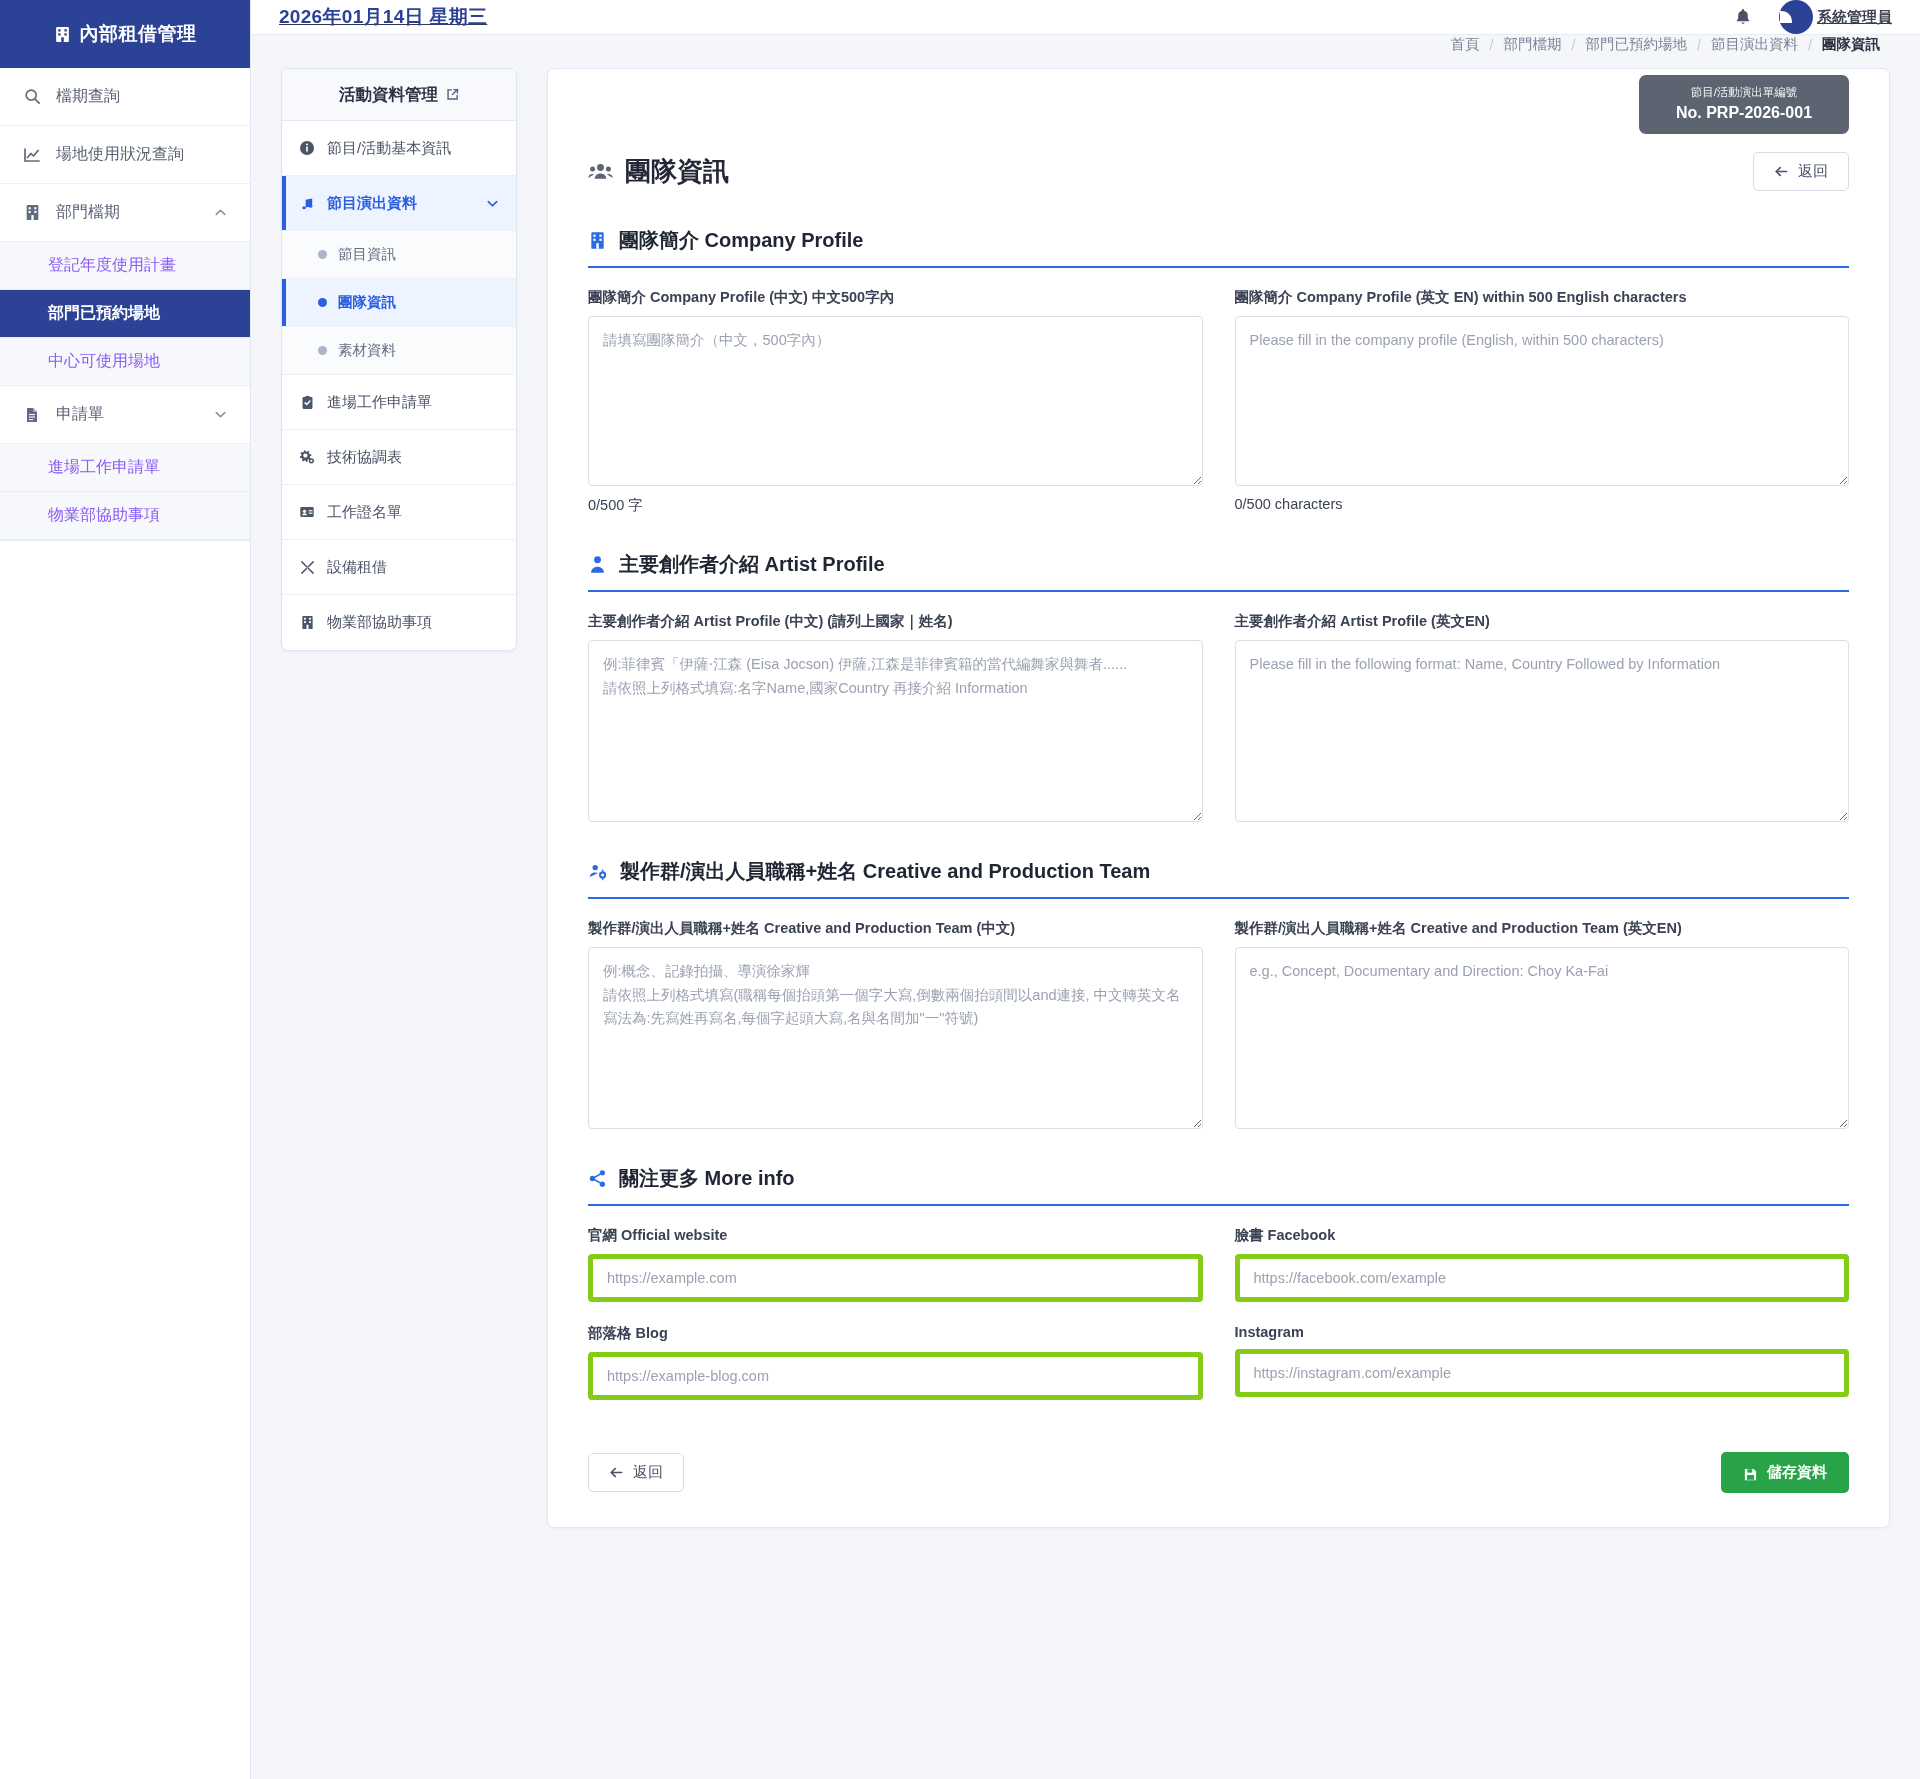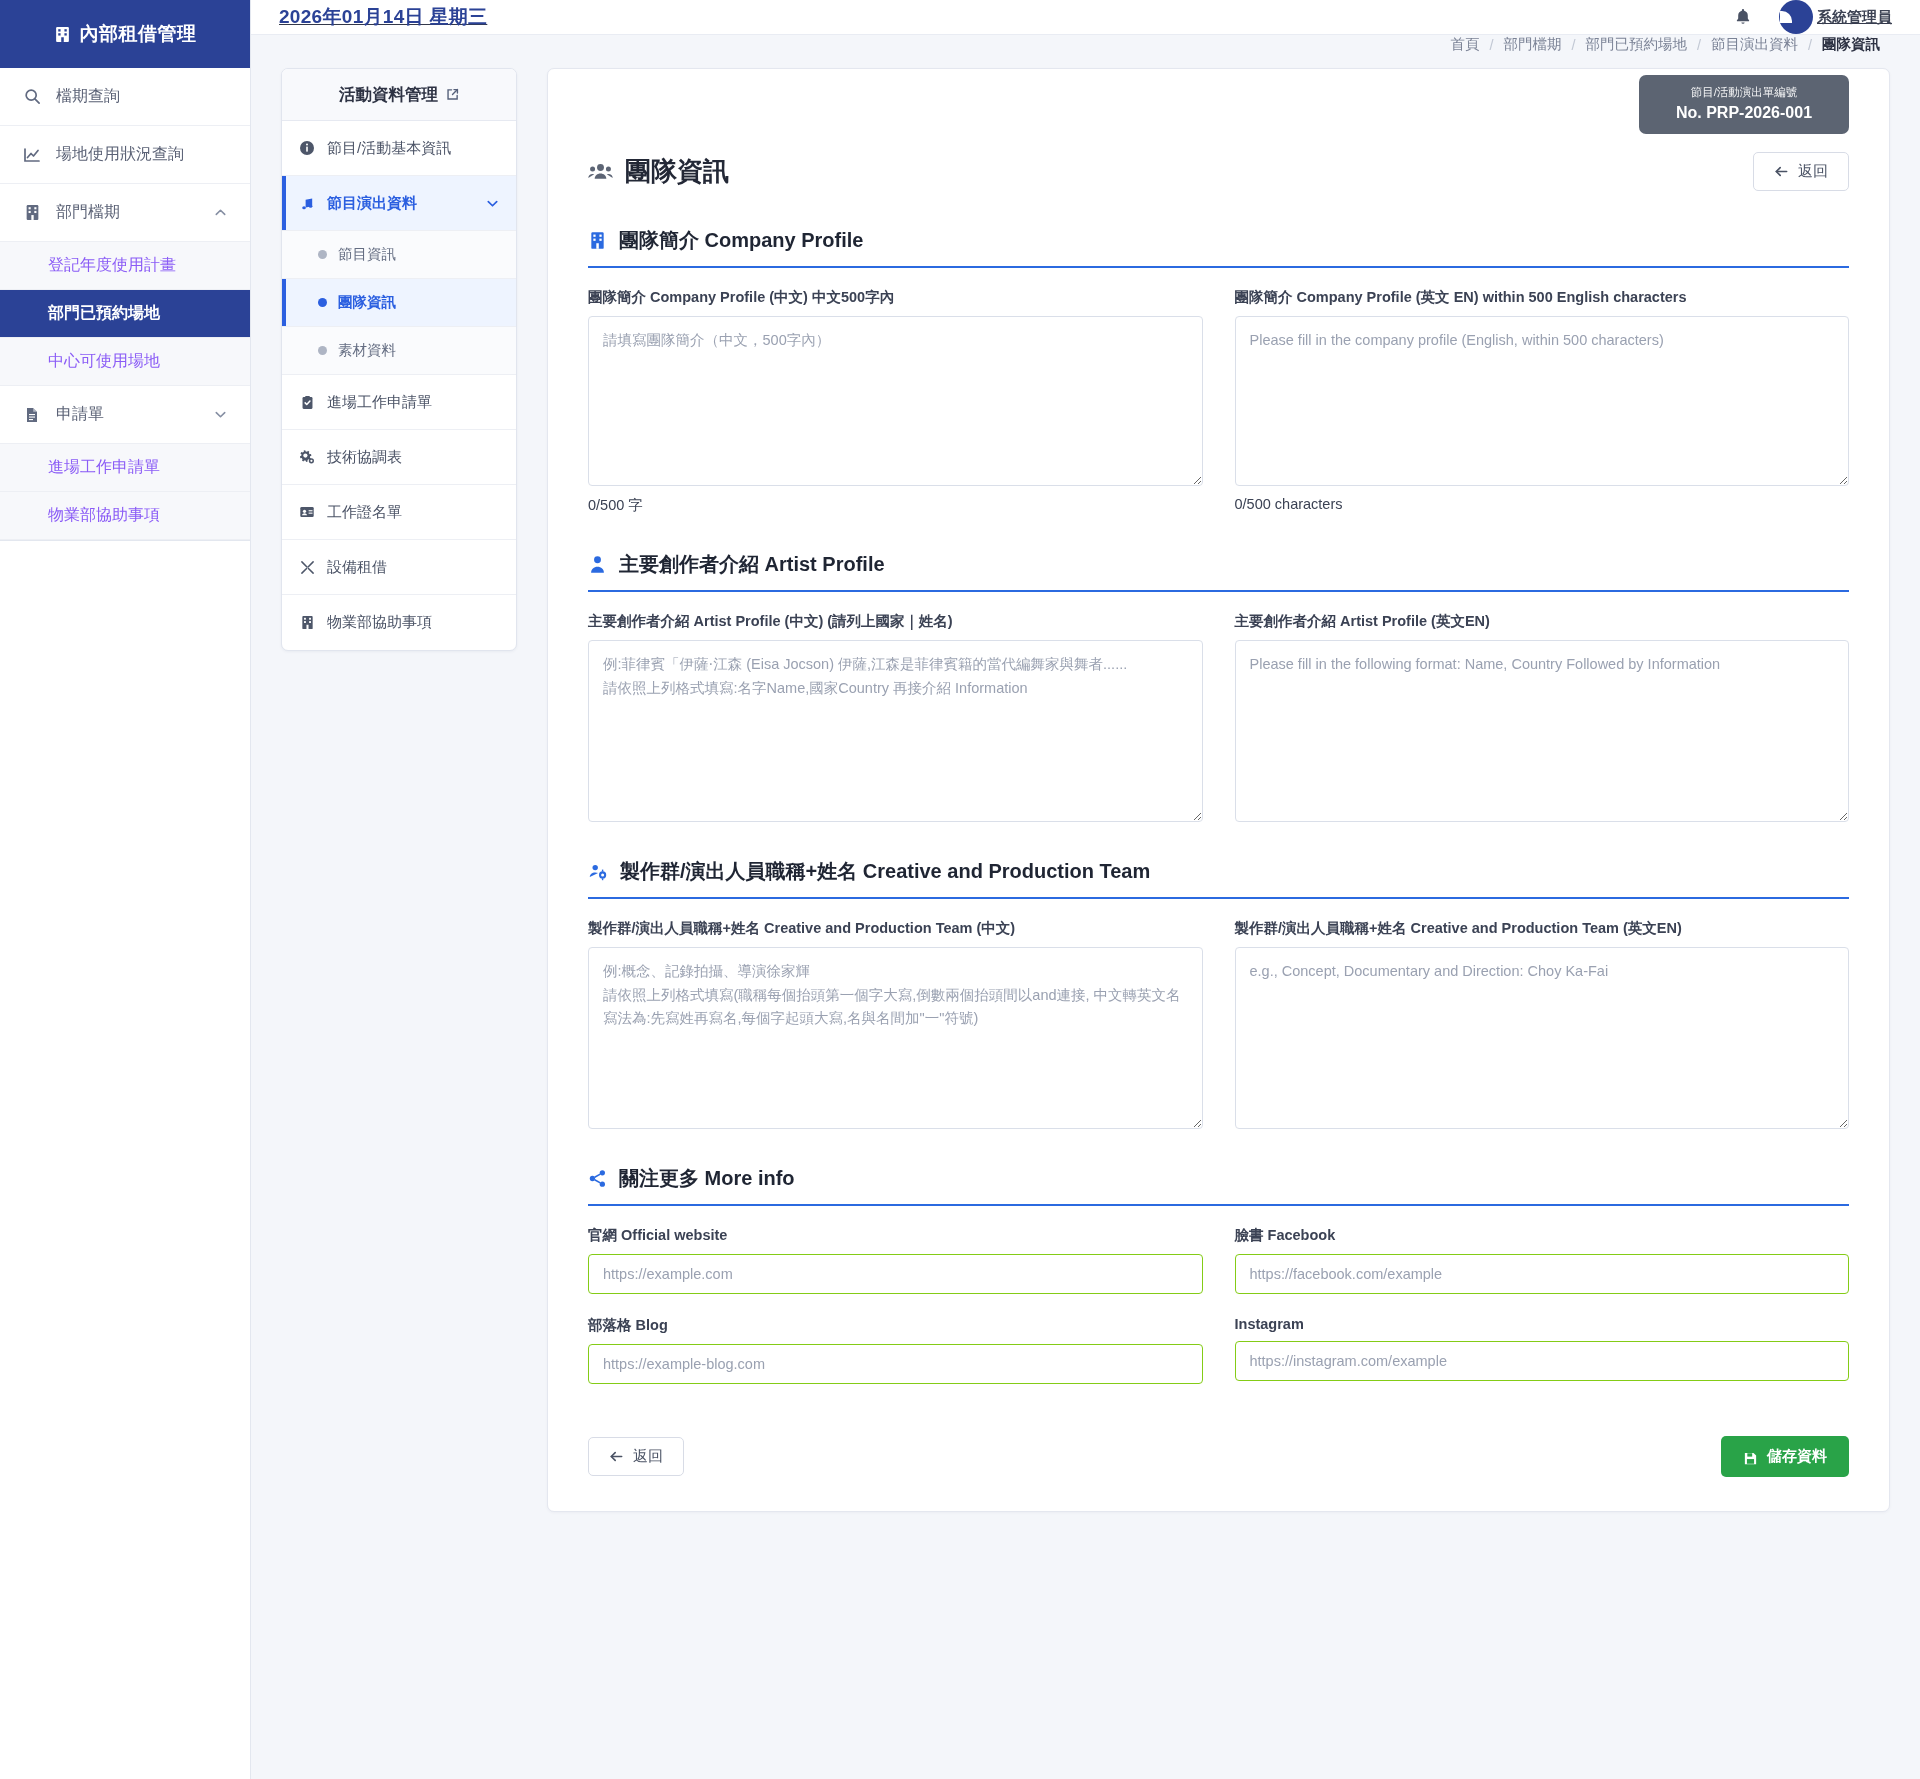--- a/index.html
+++ b/index.html
@@ -294,21 +294,21 @@
     color: #2e3344;
     resize: vertical;
     background: #fff;
     outline: none;
   }
   textarea.ta.tall { height: 182px; }
   textarea.ta::placeholder { color: #9aa1b1; }
   .counter { font-size: 14.5px; color: #3b4254; margin-top: 10px; }
   input.inp {
     width: 100%;
-    border: 1px solid #84cc16;
+    border: 5px solid #84cc16;
     border-radius: 4px;
     padding: 11px 14px;
     font-size: 14.5px;
     font-family: inherit;
     color: #2e3344;
     background: #fff;
     outline: none;
   }
   input.inp::placeholder { color: #9aa1b1; }
   .row-gap { margin-top: 22px; }

